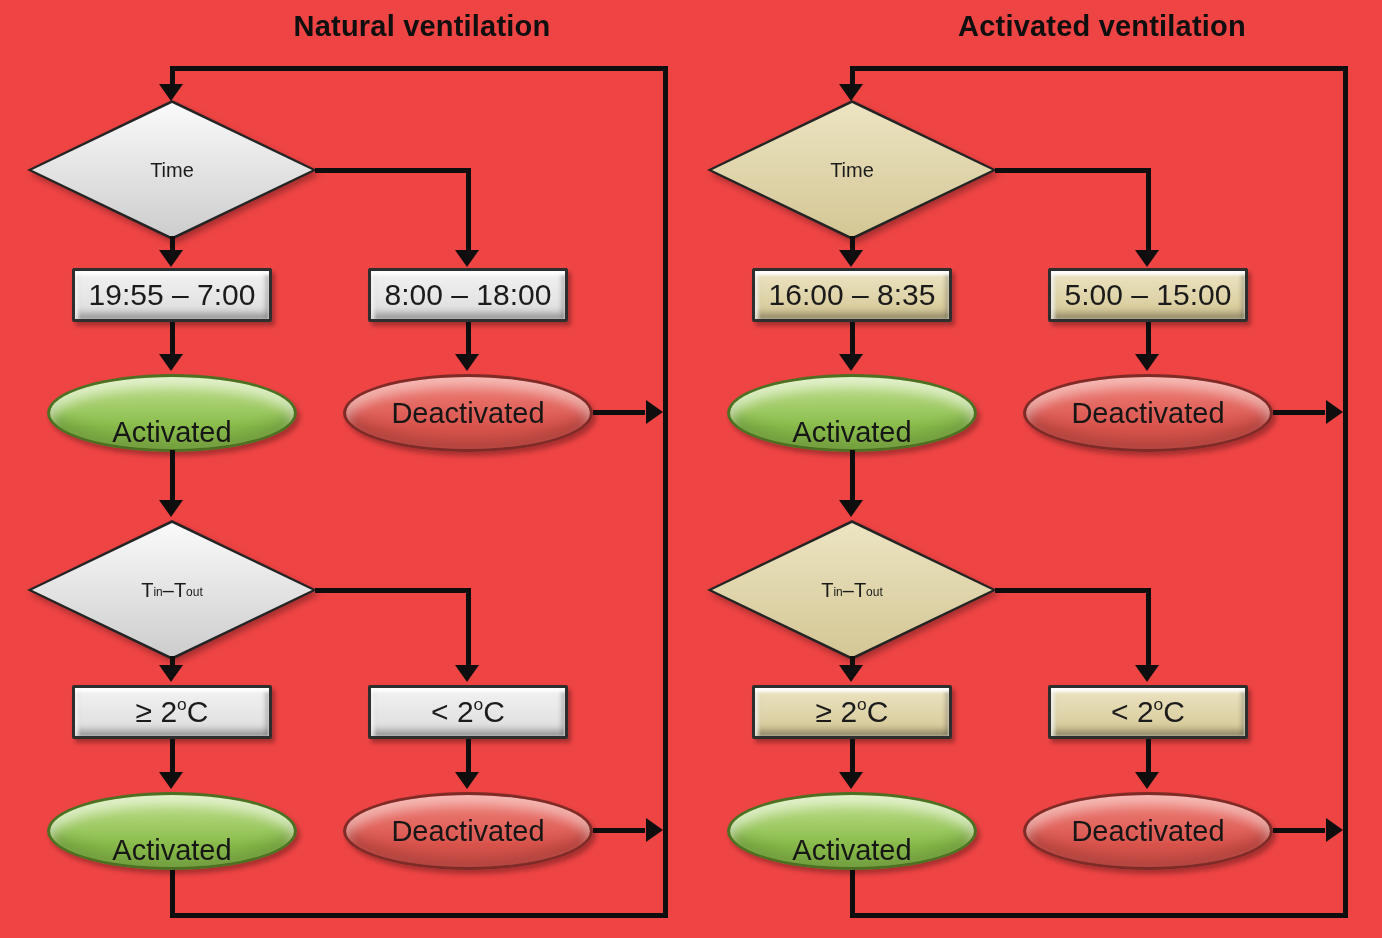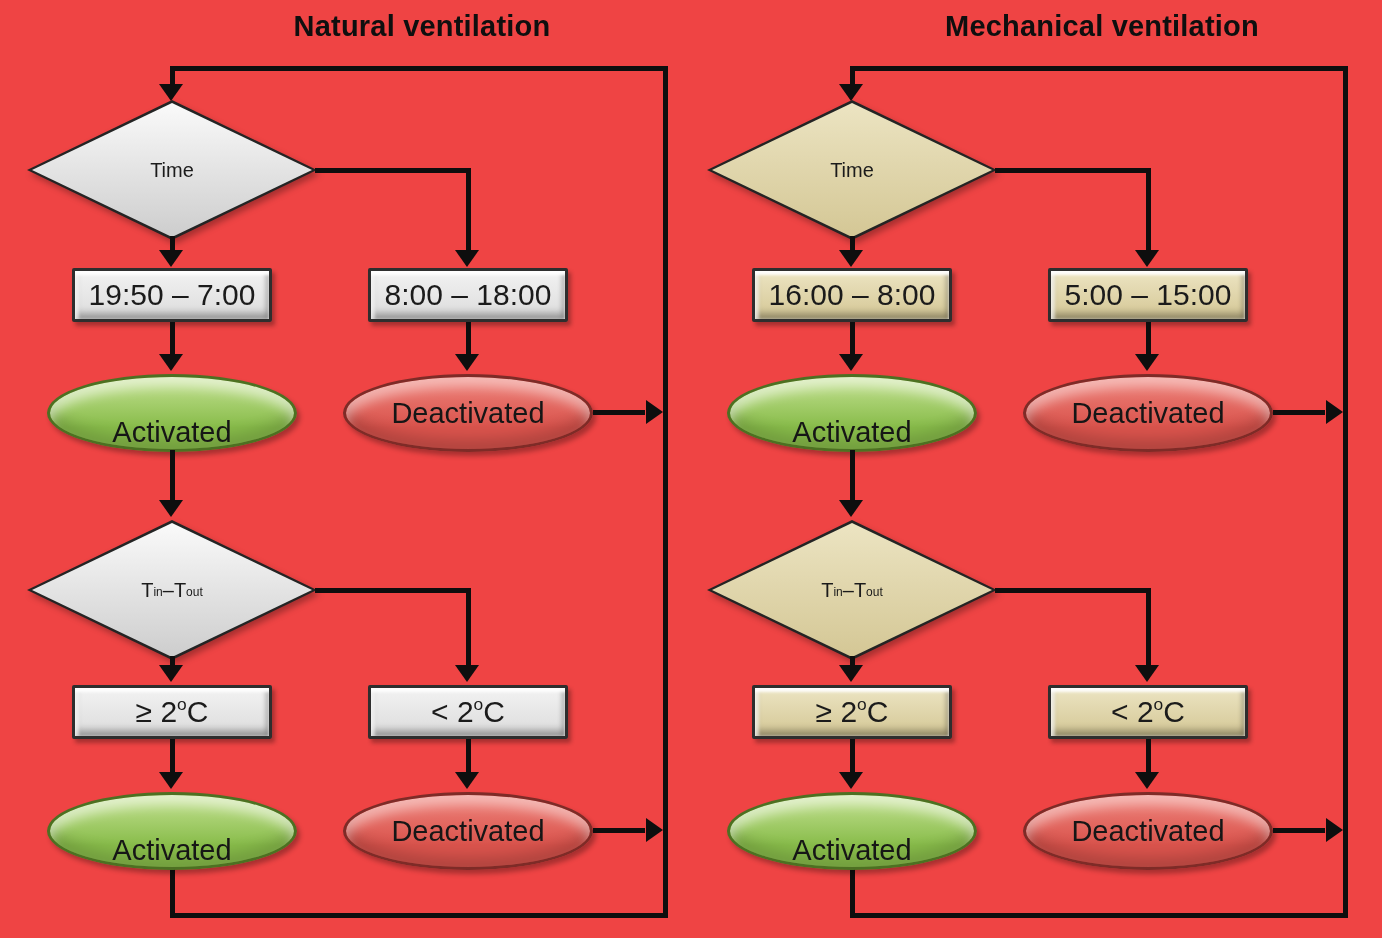--- a/index.html
+++ b/index.html
@@ -86,21 +86,21 @@
       <div class="d-label">Time</div>
     </div>
 
     <div class="hl" style="left:315px;top:168px;width:153px;"></div>
     <div class="vl" style="left:466px;top:168px;height:84px;"></div>
     <div class="ahd" style="left:455px;top:250px;"></div>
 
     <div class="vl" style="left:170px;top:236px;height:16px;"></div>
     <div class="ahd" style="left:159px;top:250px;"></div>
 
-    <div class="rbox" style="left:72px;top:268px;">19:50 – 7:00</div>
+    <div class="rbox" style="left:72px;top:268px;">19:55 – 7:00</div>
     <div class="rbox" style="left:368px;top:268px;">8:00 – 18:00</div>
 
     <div class="vl" style="left:170px;top:322px;height:34px;"></div>
     <div class="ahd" style="left:159px;top:354px;"></div>
     <div class="vl" style="left:466px;top:322px;height:34px;"></div>
     <div class="ahd" style="left:455px;top:354px;"></div>
 
     <div class="ellipse green" style="left:47px;top:374px;">
       <span class="inner">Activated</span>
     </div>
@@ -146,21 +146,21 @@
     </div>
     <div class="ellipse red" style="left:343px;top:792px;">
       <span class="inner">Deactivated</span>
     </div>
 
     <div class="hl" style="left:593px;top:828px;width:52px;"></div>
     <div class="ahr" style="left:646px;top:818px;"></div>
   </section>
 
   <section class="panel panel--tan">
-    <div class="title" style="left:852px;top:10px;width:500px;">Mechanical ventilation</div>
+    <div class="title" style="left:852px;top:10px;width:500px;">Activated ventilation</div>
 
     <div class="hl" style="left:850px;top:66px;width:498px;"></div>
     <div class="vl" style="left:1343px;top:66px;height:852px;"></div>
     <div class="hl" style="left:850px;top:913px;width:498px;"></div>
     <div class="vl" style="left:850px;top:868px;height:50px;"></div>
     <div class="vl" style="left:850px;top:66px;height:20px;"></div>
     <div class="ahd" style="left:839px;top:84px;"></div>
 
     <div class="diamond" style="left:707px;top:100px;">
       <div class="d-border"></div>
@@ -168,21 +168,21 @@
       <div class="d-label">Time</div>
     </div>
 
     <div class="hl" style="left:995px;top:168px;width:153px;"></div>
     <div class="vl" style="left:1146px;top:168px;height:84px;"></div>
     <div class="ahd" style="left:1135px;top:250px;"></div>
 
     <div class="vl" style="left:850px;top:236px;height:16px;"></div>
     <div class="ahd" style="left:839px;top:250px;"></div>
 
-    <div class="rbox" style="left:752px;top:268px;">16:00 – 8:00</div>
+    <div class="rbox" style="left:752px;top:268px;">16:00 – 8:35</div>
     <div class="rbox" style="left:1048px;top:268px;">5:00 – 15:00</div>
 
     <div class="vl" style="left:850px;top:322px;height:34px;"></div>
     <div class="ahd" style="left:839px;top:354px;"></div>
     <div class="vl" style="left:1146px;top:322px;height:34px;"></div>
     <div class="ahd" style="left:1135px;top:354px;"></div>
 
     <div class="ellipse green" style="left:727px;top:374px;">
       <span class="inner">Activated</span>
     </div>

